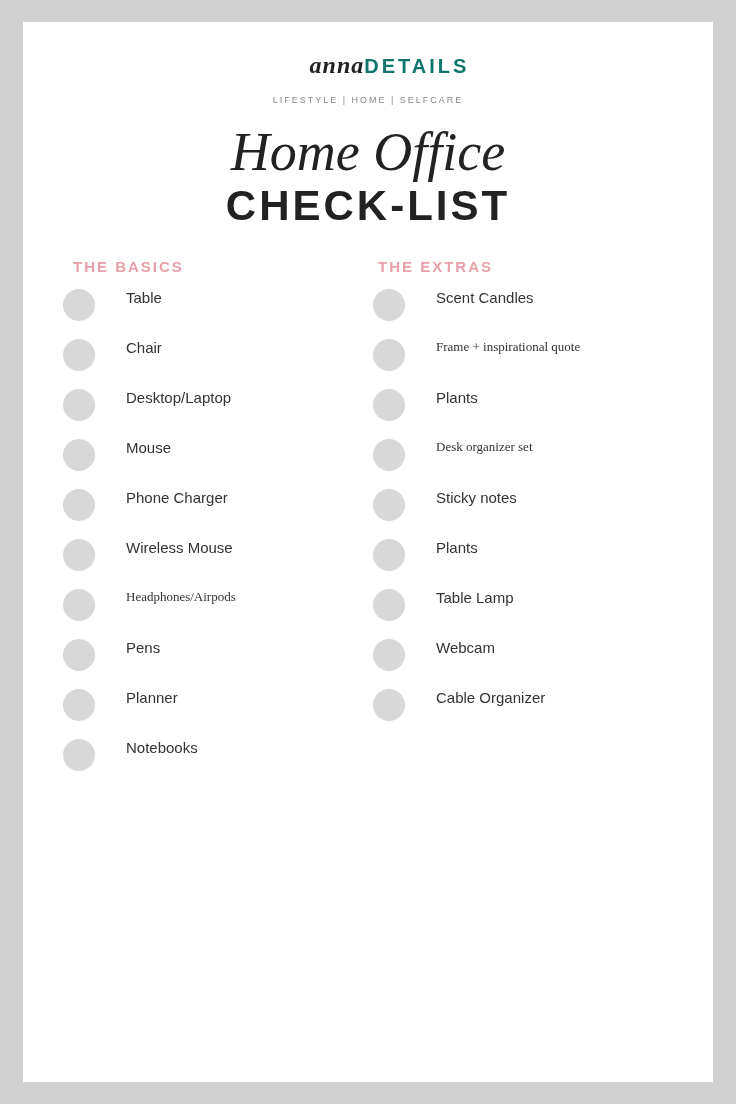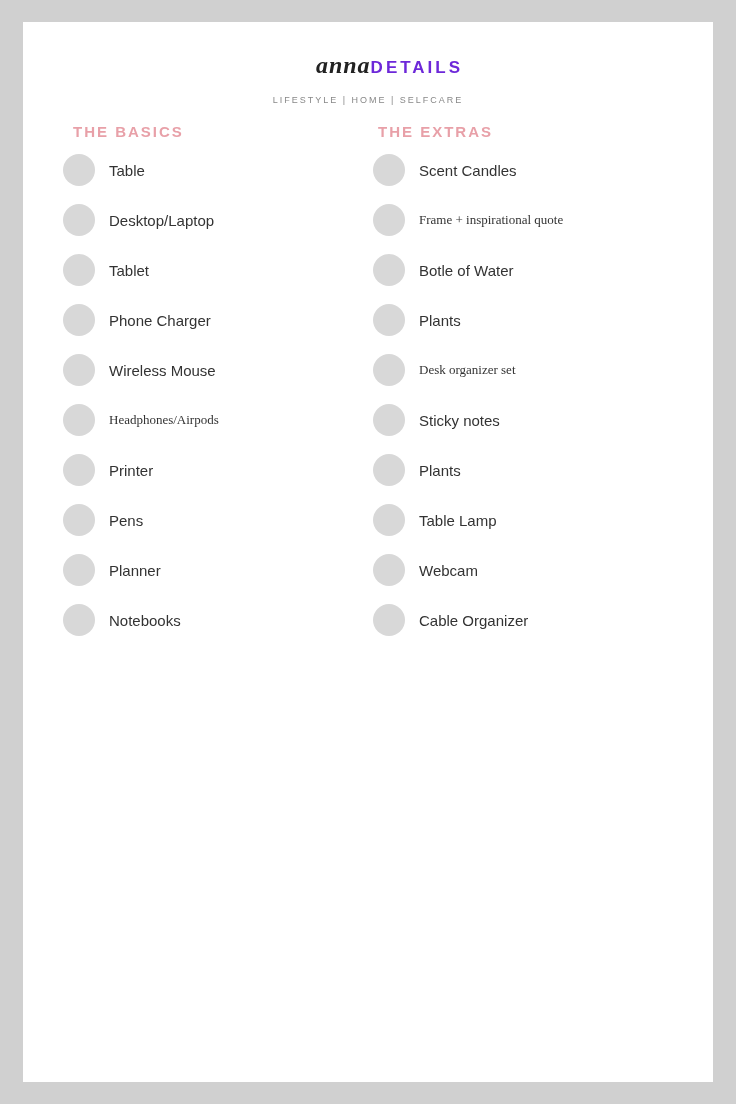--- a/index.html
+++ b/index.html
@@ -31,22 +31,22 @@
       font-family: 'Georgia', serif;
       font-style: italic;
       font-weight: 700;
       color: #222;
       font-size: 24px;
       margin-left: 43px;
     }
     .brand-details {
       font-family: Arial, sans-serif;
       font-weight: 700;
-      color: #6d28d9;
-      font-size: 17px;
+      color: #0f766e;
+      font-size: 20px;
       letter-spacing: 3px;
       text-transform: uppercase;
     }
     .brand-tagline {
       font-family: Arial, sans-serif;
       font-size: 9px;
       color: #888;
       letter-spacing: 2px;
       text-transform: uppercase;
       margin-top: 16px;
@@ -87,23 +87,22 @@
     }
     .columns {
       display: flex;
       gap: 10px;
     }
     .column {
       flex: 1;
     }
     .checklist-item {
       display: flex;
-      align-items: center;
       margin-bottom: 18px;
-      gap: 14px;
+      gap: 31px;
     }
     .circle {
       width: 32px;
       height: 32px;
       border-radius: 50%;
       background: #d8d8d8;
       flex-shrink: 0;
     }
     .item-label {
       font-family: Arial, sans-serif;
@@ -123,55 +122,59 @@
 
 <div class="card">
 
   <div class="brand">
     <div class="brand-name">
       <span class="brand-anna">anna</span><span class="brand-details">DETAILS</span>
     </div>
     <div class="brand-tagline">LIFESTYLE | HOME | SELFCARE</div>
   </div>
 
+  <div class="title-section">
+    <div class="title-home-office">Home Office</div>
+    <div class="title-checklist">CHECK-LIST</div>
+  </div>
 
   <div class="columns-header">
     <div class="col-header">THE BASICS</div>
     <div class="col-header">THE EXTRAS</div>
   </div>
 
   <div class="columns">
     <div class="column" id="basics-col">
         <div class="checklist-item">
     <div class="circle"></div>
     <span class="item-label">Table</span>
   </div>
         <div class="checklist-item">
     <div class="circle"></div>
+    <span class="item-label">Chair</span>
+  </div>
+        <div class="checklist-item">
+    <div class="circle"></div>
     <span class="item-label">Desktop/Laptop</span>
   </div>
         <div class="checklist-item">
     <div class="circle"></div>
-    <span class="item-label">Tablet</span>
+    <span class="item-label">Mouse</span>
   </div>
         <div class="checklist-item">
     <div class="circle"></div>
     <span class="item-label">Phone Charger</span>
   </div>
         <div class="checklist-item">
     <div class="circle"></div>
     <span class="item-label">Wireless Mouse</span>
   </div>
         <div class="checklist-item">
     <div class="circle"></div>
     <span class="item-label-small">Headphones/Airpods</span>
-  </div>
-        <div class="checklist-item">
-    <div class="circle"></div>
-    <span class="item-label">Printer</span>
   </div>
         <div class="checklist-item">
     <div class="circle"></div>
     <span class="item-label">Pens</span>
   </div>
         <div class="checklist-item">
     <div class="circle"></div>
     <span class="item-label">Planner</span>
   </div>
         <div class="checklist-item">
@@ -183,24 +186,20 @@
         <div class="checklist-item">
     <div class="circle"></div>
     <span class="item-label">Scent Candles</span>
   </div>
         <div class="checklist-item">
     <div class="circle"></div>
     <span class="item-label-small">Frame + inspirational quote</span>
   </div>
         <div class="checklist-item">
     <div class="circle"></div>
-    <span class="item-label">Botle of Water</span>
-  </div>
-        <div class="checklist-item">
-    <div class="circle"></div>
     <span class="item-label">Plants</span>
   </div>
         <div class="checklist-item">
     <div class="circle"></div>
     <span class="item-label-small">Desk organizer set</span>
   </div>
         <div class="checklist-item">
     <div class="circle"></div>
     <span class="item-label">Sticky notes</span>
   </div>

